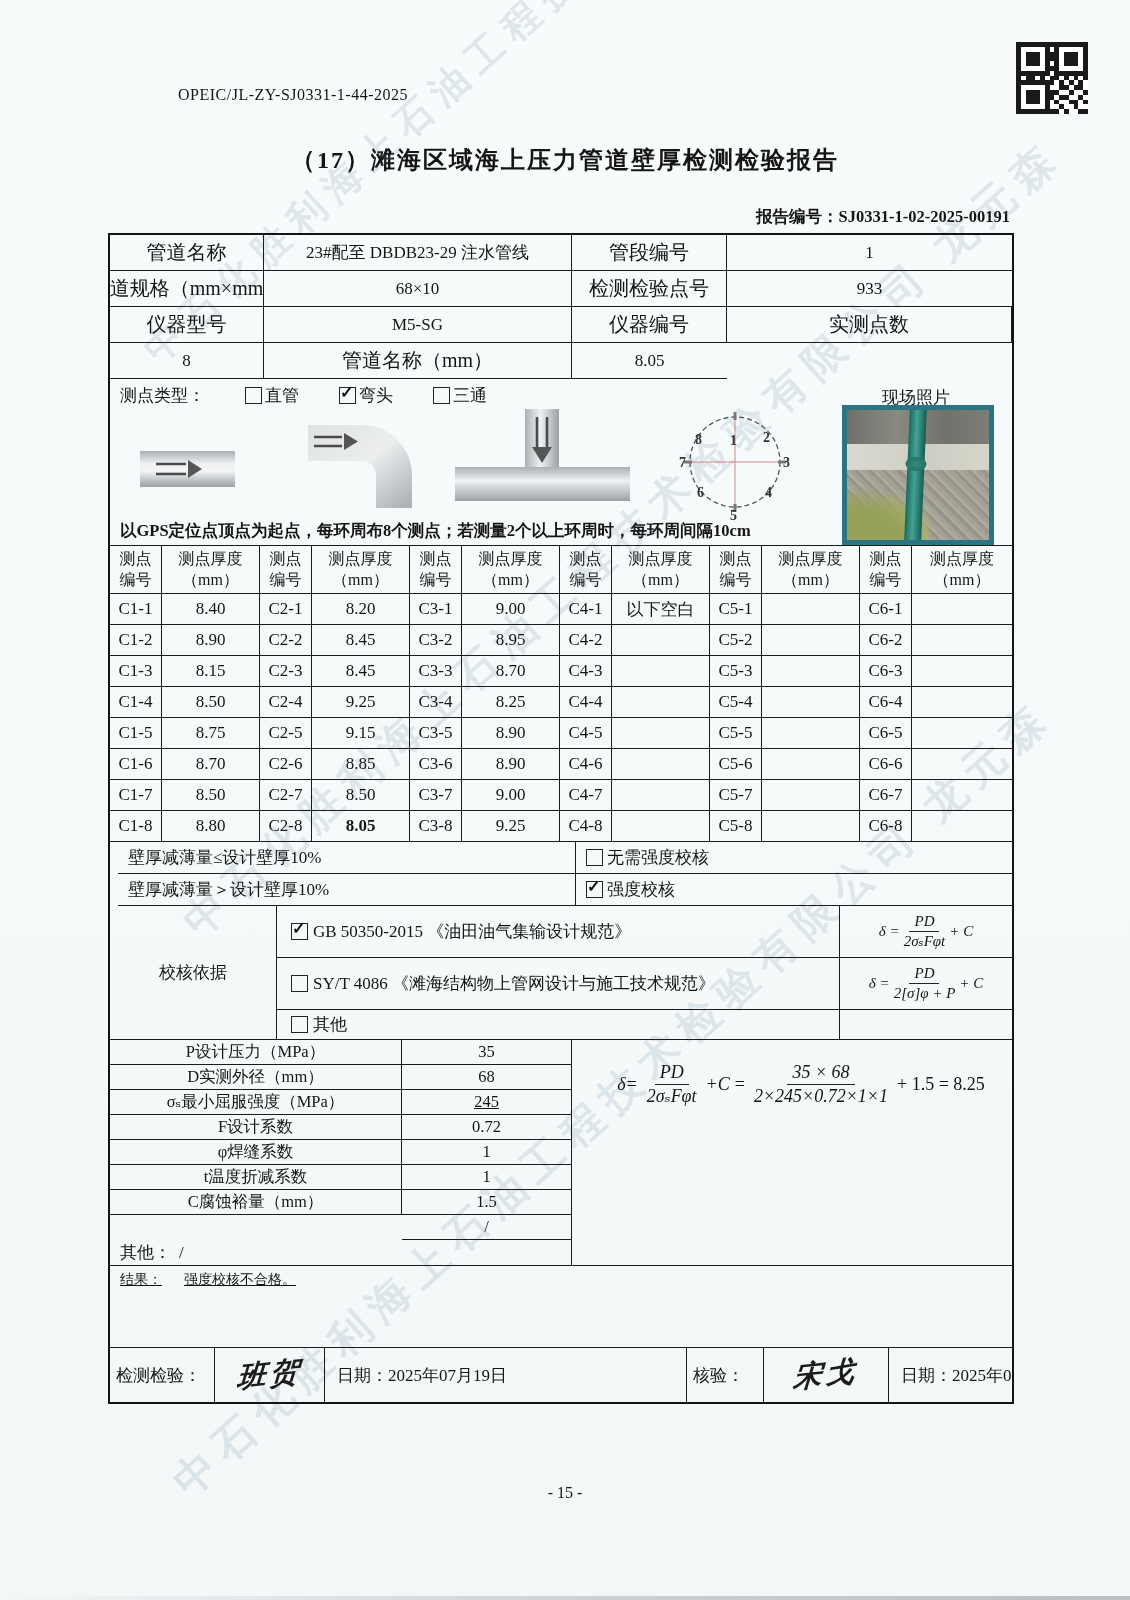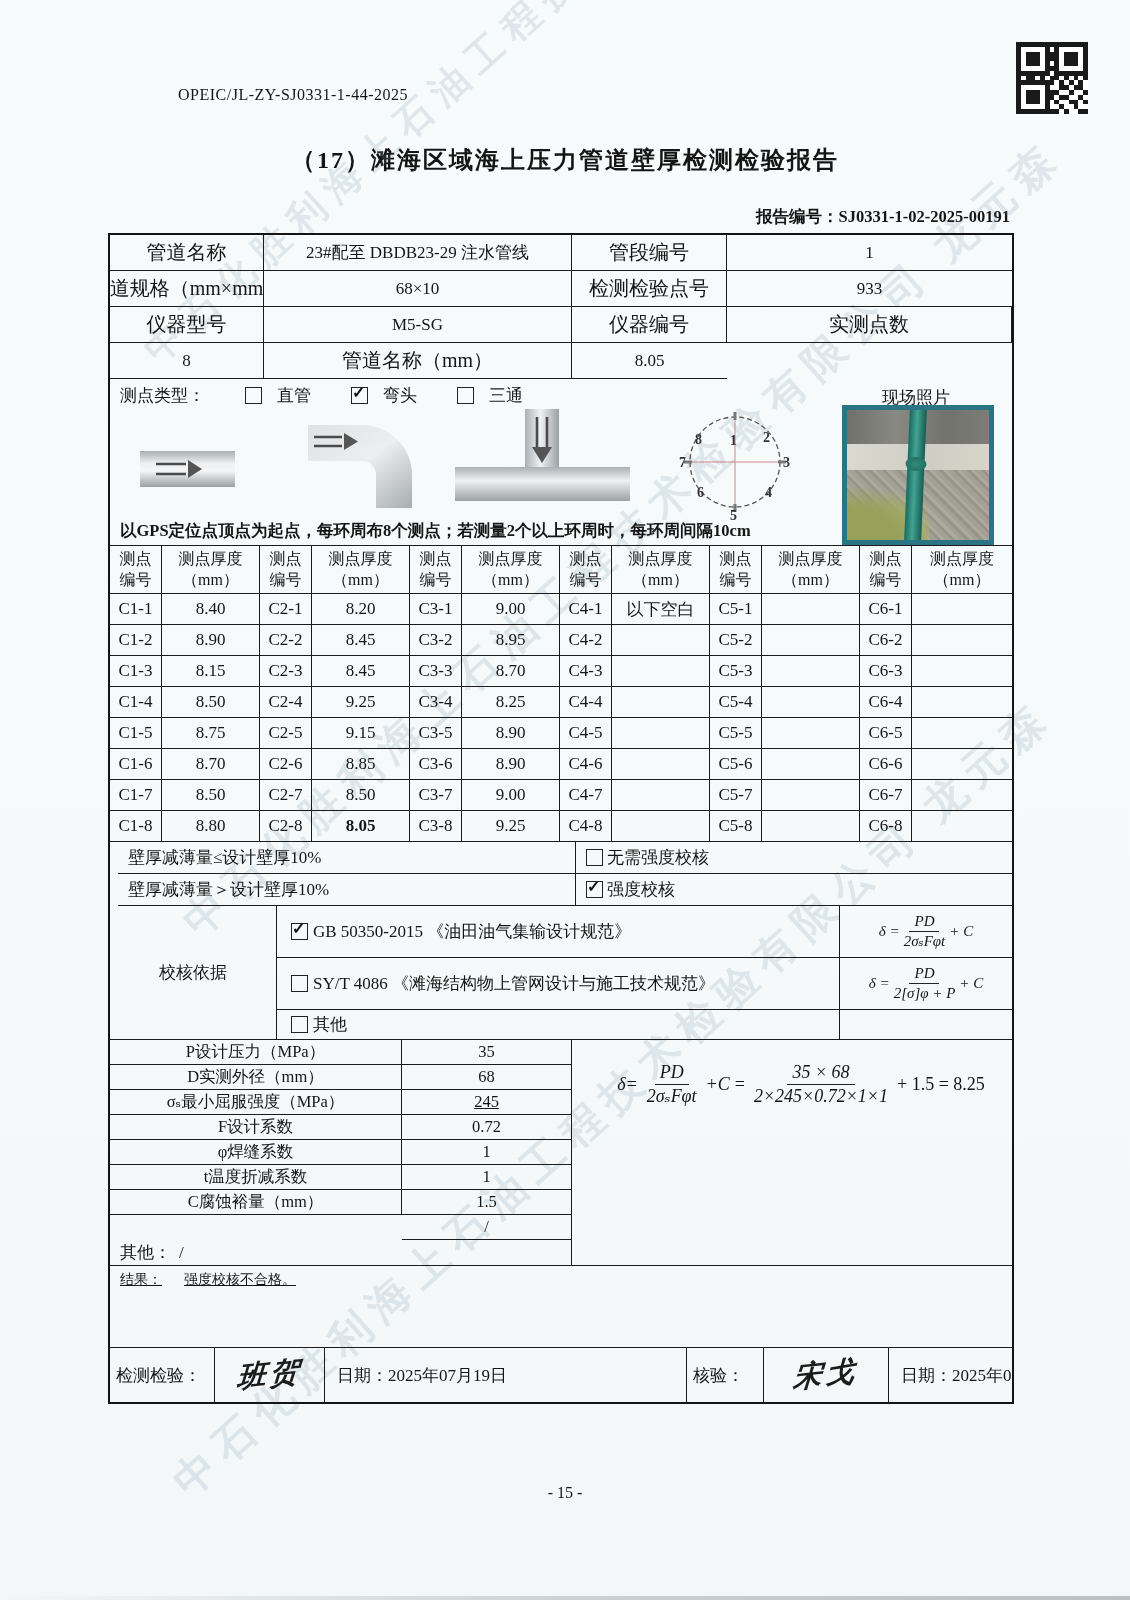--- a/index.html
+++ b/index.html
@@ -35,21 +35,21 @@
 
   .info-grid { display:grid; grid-template-columns:154px 308px 155px 1fr; grid-auto-rows:36px; }
   .ic { font-size:17px; white-space:nowrap; }
   .ic.lab { font-size:20px; }
 
   
   .mid { position:relative; height:167px; border-bottom:1.6px solid #1b1b1b; box-sizing:border-box; }
   .type-line { display:flex; align-items:center; height:33px; padding-left:10px; font-size:17px; }
   .opt { display:flex; align-items:center; margin-left:40px; }
   .opt:first-of-type { margin-left:14px; }
-  .opt .ol { margin-left:15px; }
+  .opt .ol { margin-left:3px; }
   .cb { width:15px; height:15px; border:1.7px solid #222; display:inline-block; position:relative;
         background:transparent; flex:none; }
   .cb.on::after { content:"✓"; position:absolute; top:-5px; left:0; font-size:16px; font-weight:700; color:#111; }
   .photo-label { position:absolute; left:772px; top:7px; font-size:17px; }
   .gps-note { position:absolute; left:10px; bottom:3px; font-size:16.5px; font-weight:700; }
   .fig { position:absolute; }
   .photo { position:absolute; right:18px; top:26px; width:142px; height:130px; border:5px solid #2a7484;
            background:#b2b0a6; overflow:hidden; }
   .ph-top { position:absolute; top:0; left:0; right:0; height:34px;
             background:linear-gradient(90deg,#6f706b,#888a82 35%,#71726c 70%,#7c7d76); }

